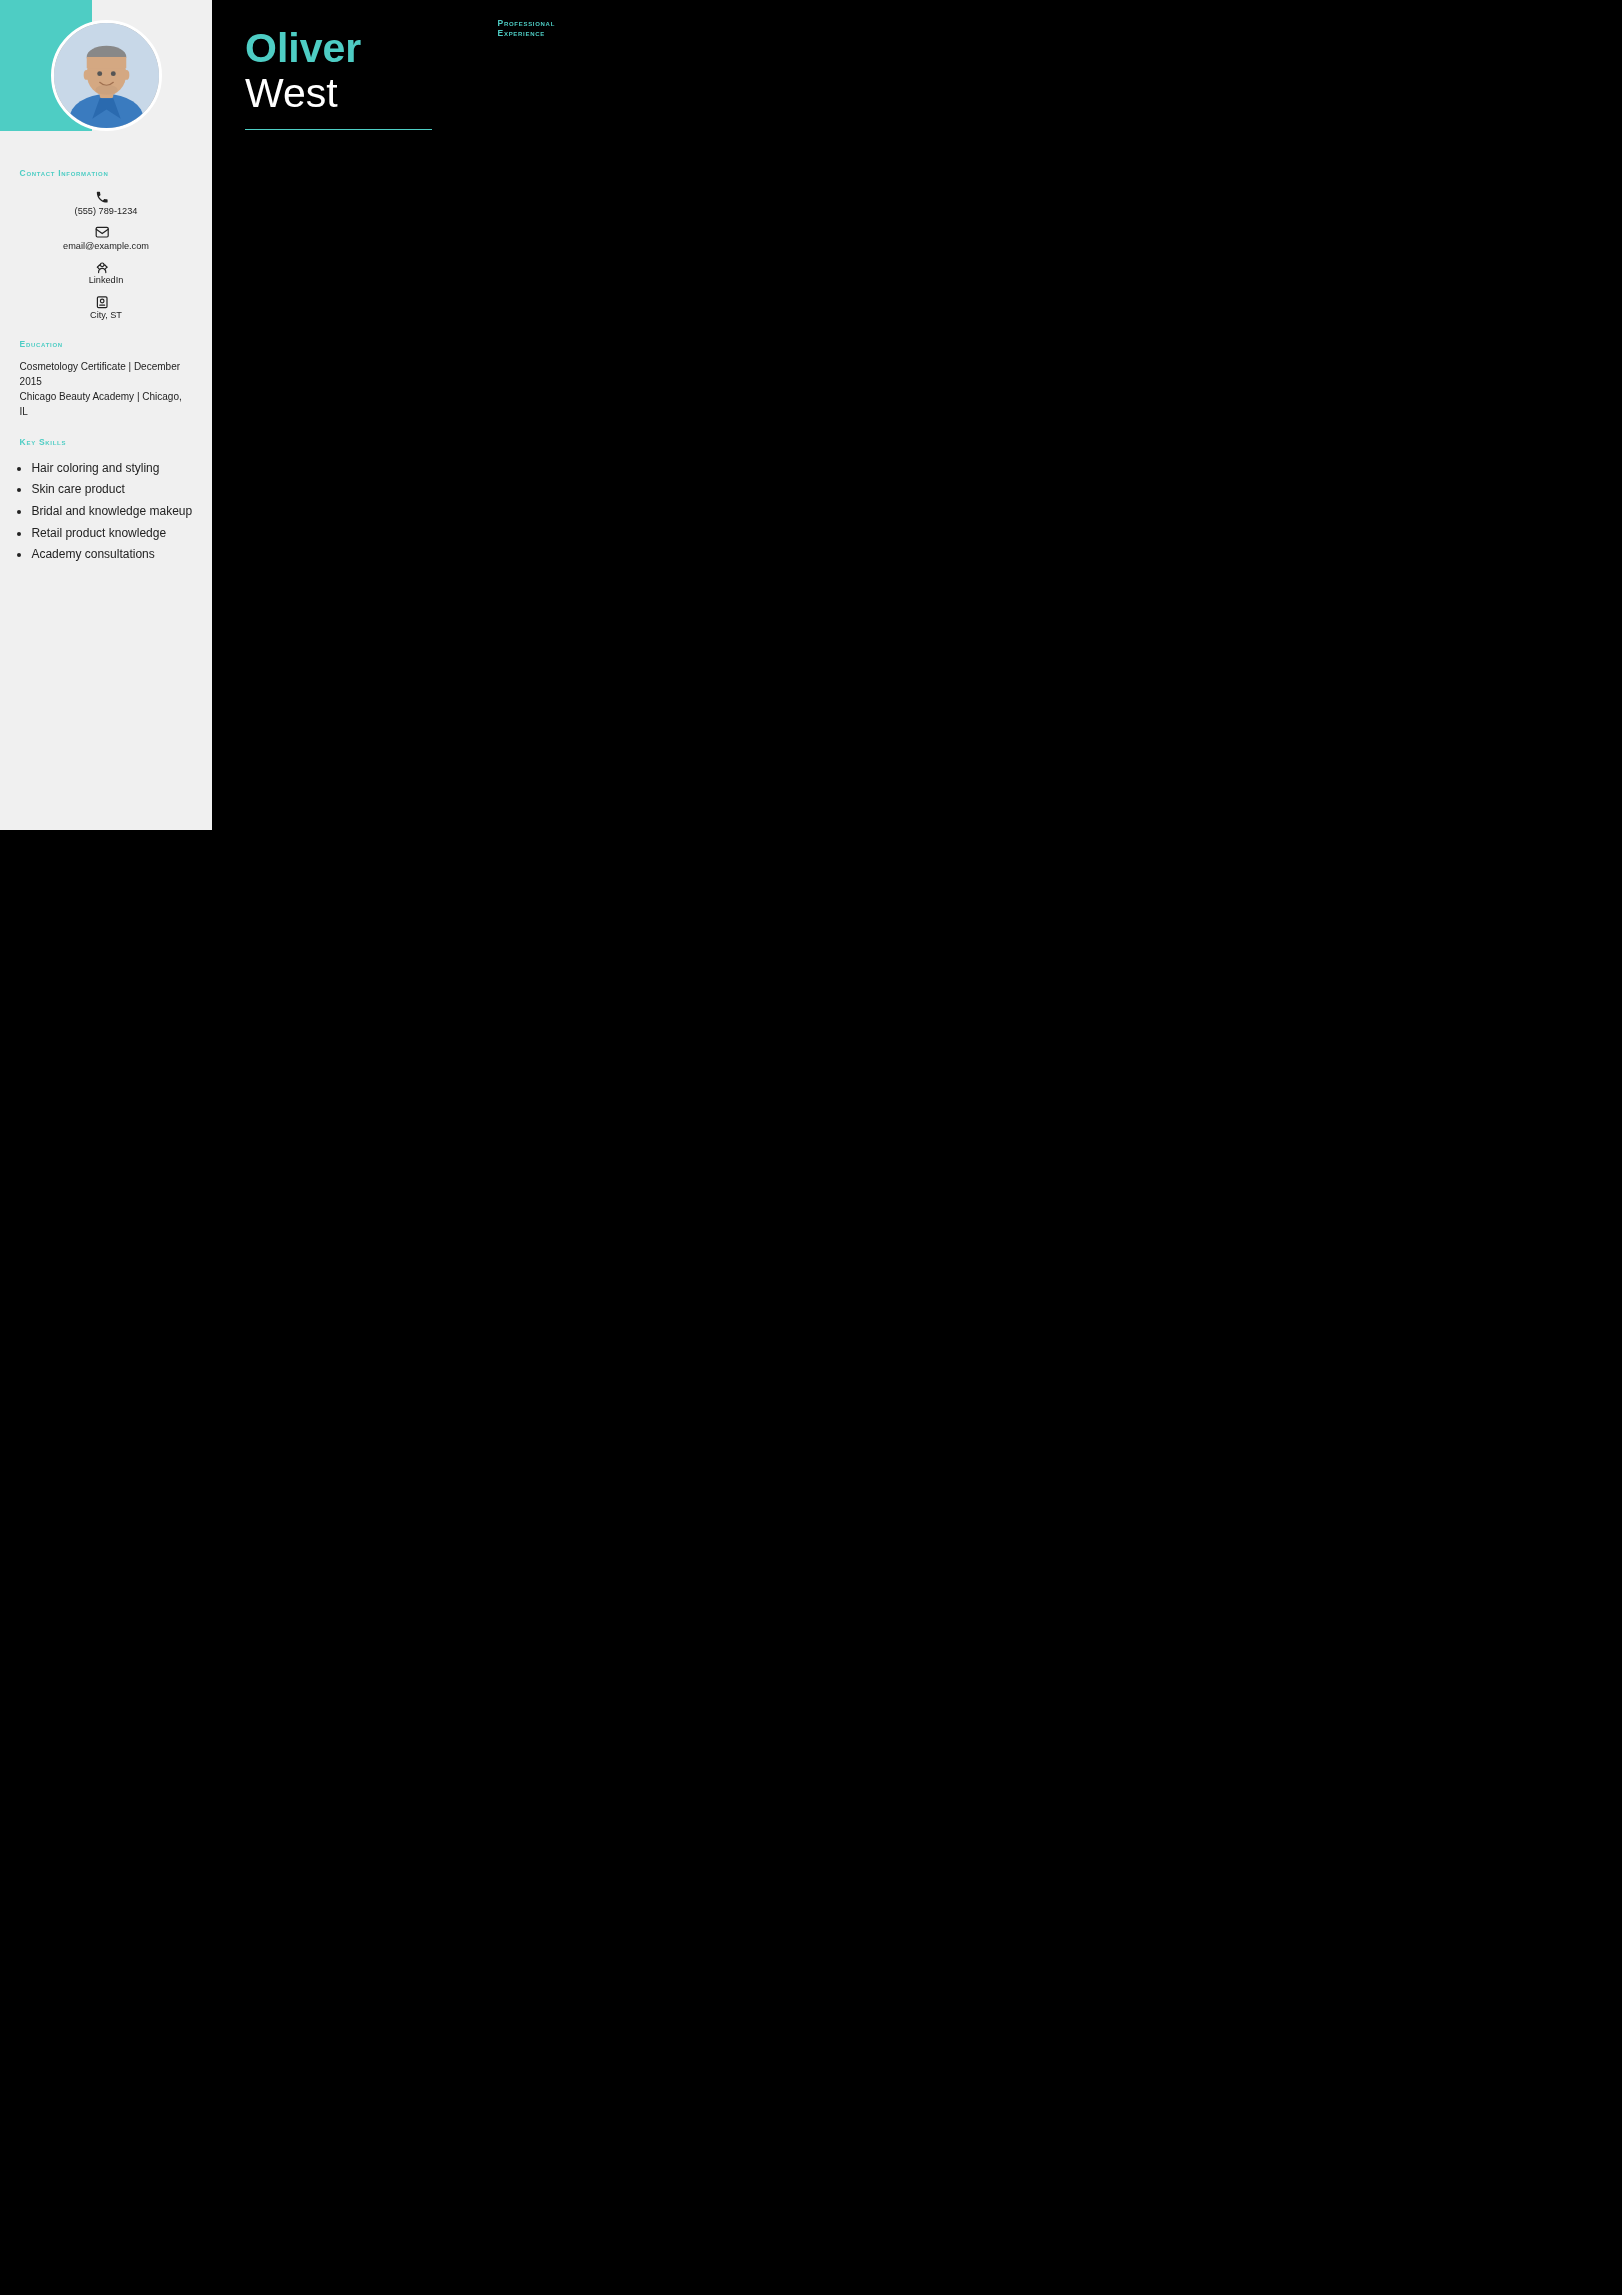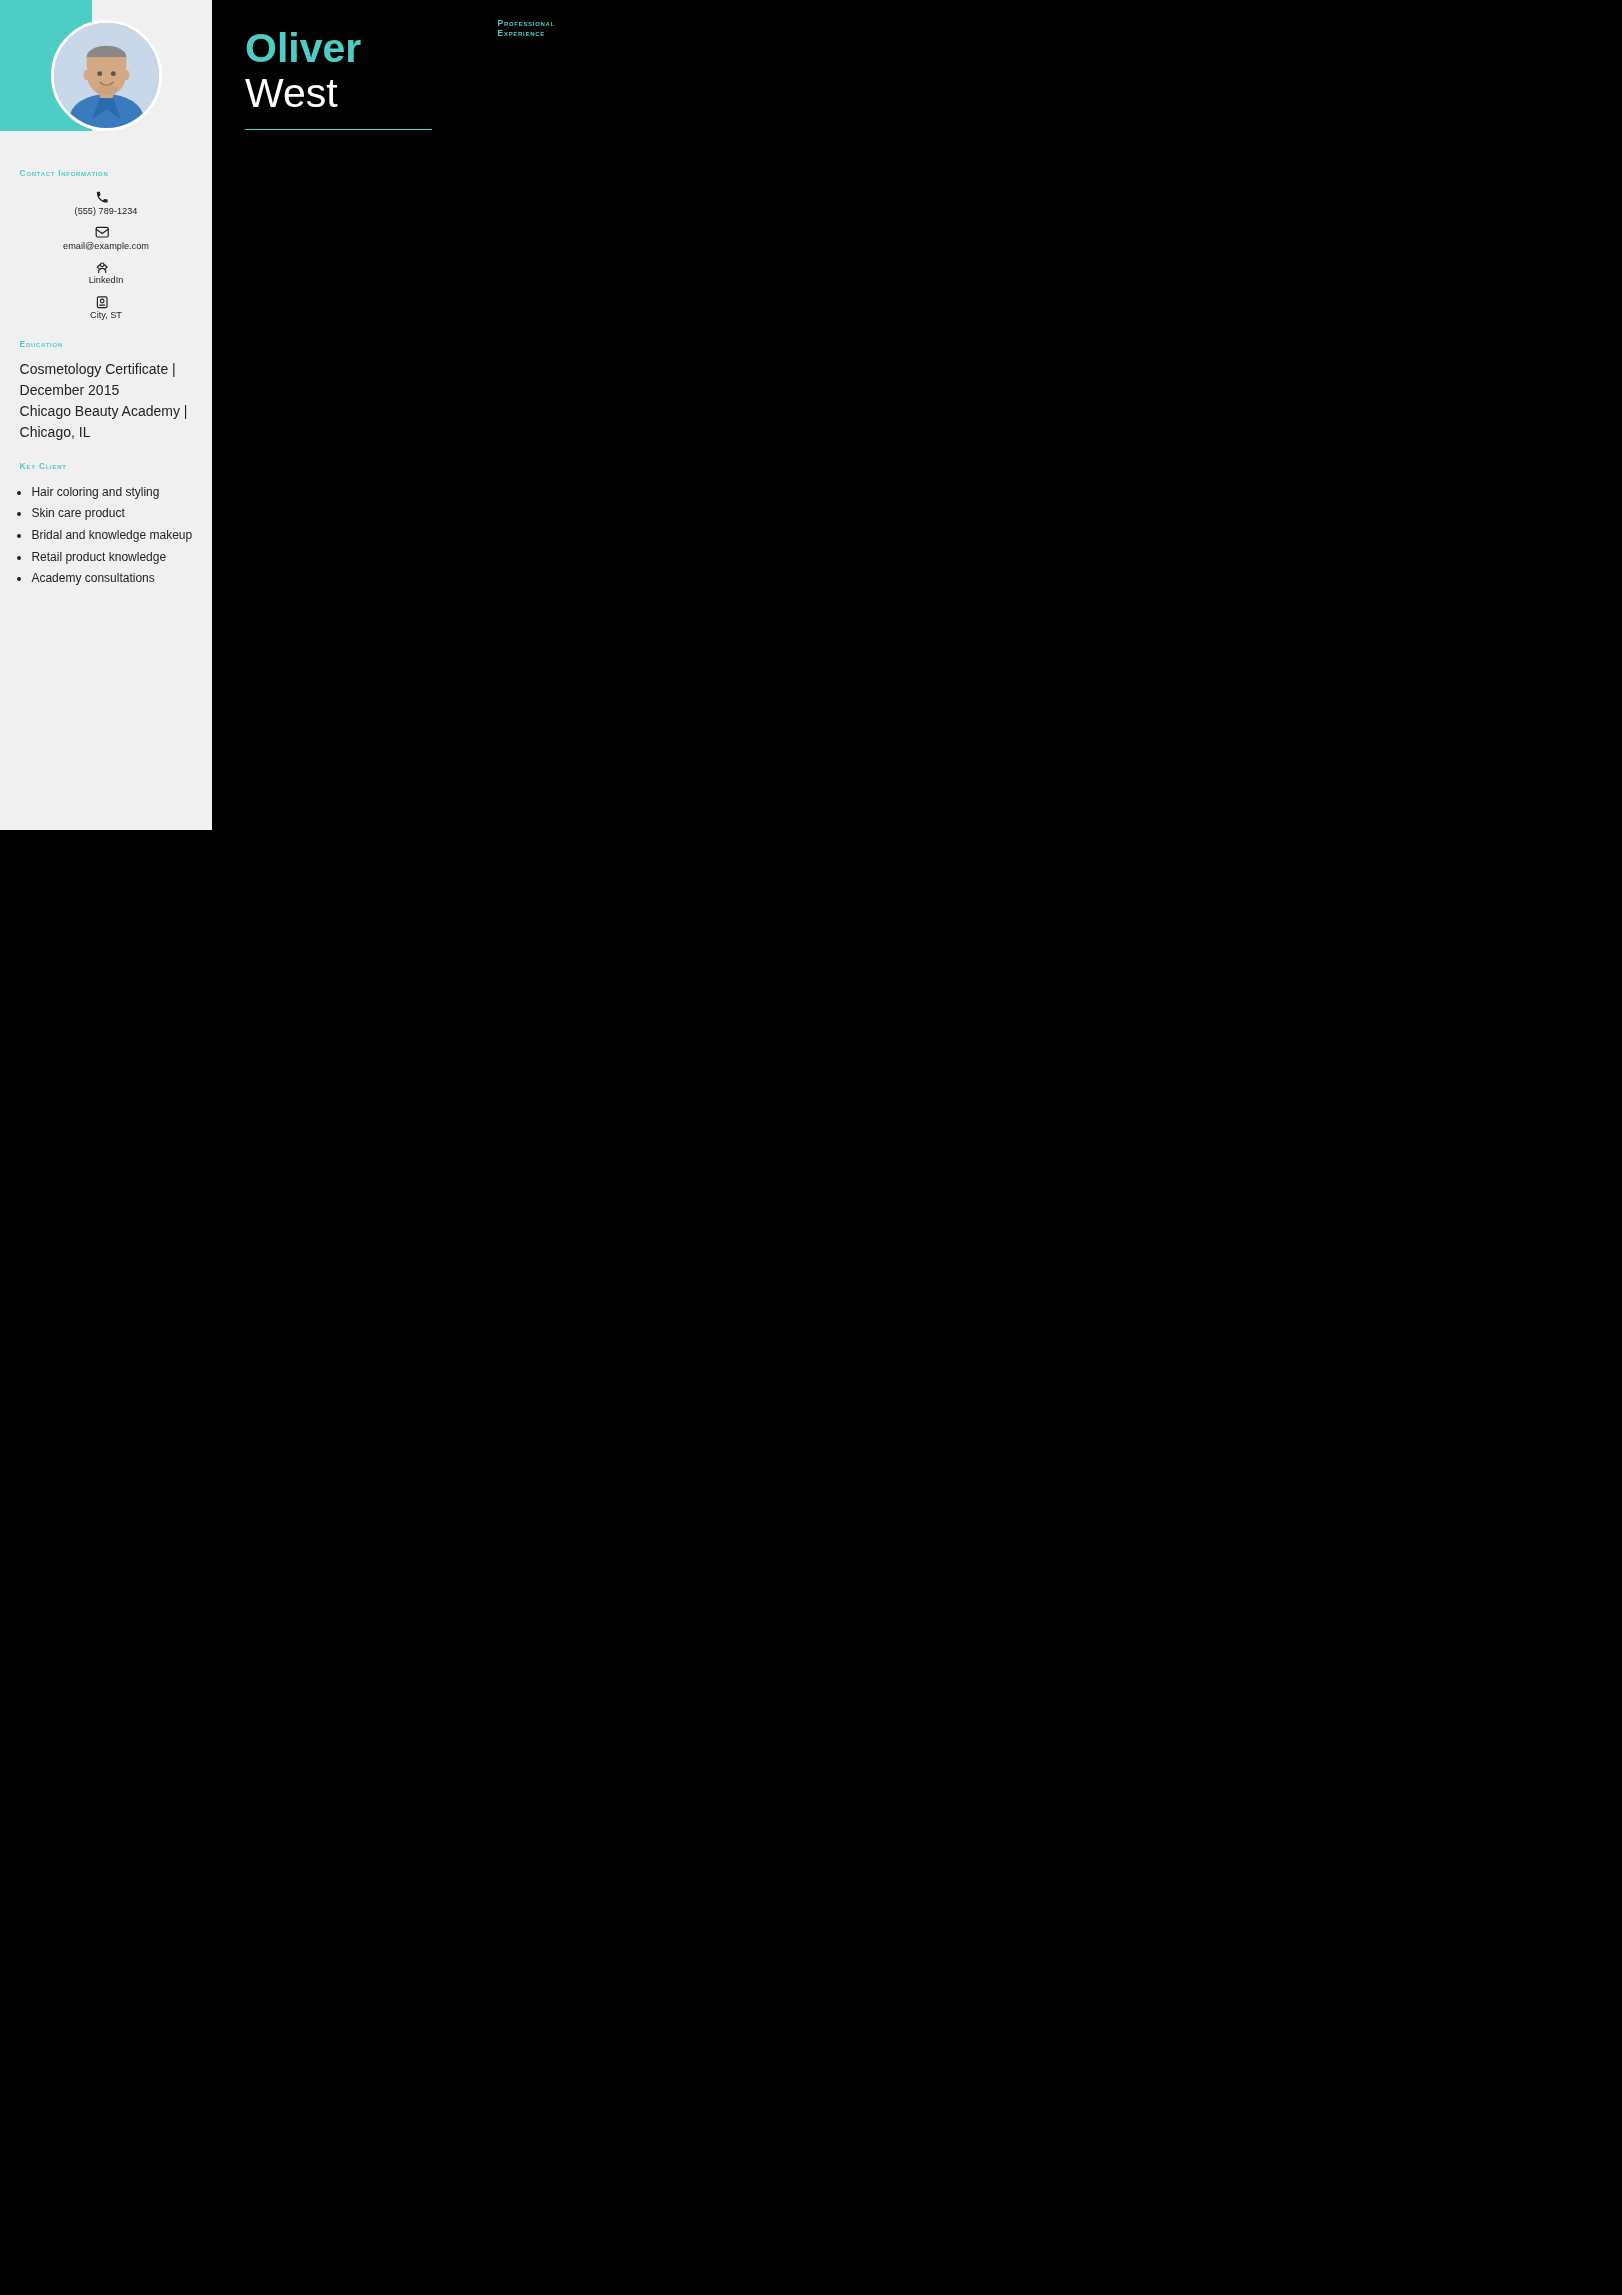--- a/index.html
+++ b/index.html
@@ -91,21 +91,21 @@
       align-items: center;
       justify-content: center;
     }
 
     .contact-icon svg {
       width: 14.4px;
       height: 14.4px;
     }
 
     .education-block {
-      font-size: 14px;
+      font-size: 10px;
       color: #222;
       line-height: 1.5;
     }
 
     .skills-list {
       list-style: disc;
       padding-left: 11.8px;
       font-size: 12px;
       color: #222;
       line-height: 1.8;
@@ -242,21 +242,21 @@
       </div>
       <span>City, ST</span>
     </div>
 
     <div class="section-title">Education</div>
     <div class="education-block">
       <div>Cosmetology Certificate | December 2015</div>
       <div>Chicago Beauty Academy | Chicago, IL</div>
     </div>
 
-    <div class="section-title">Key Client</div>
+    <div class="section-title">Key Skills</div>
     <ul class="skills-list">
       <li><span>Hair coloring and styling</span></li>
       <li><span>Skin care product</span></li>
       <li><span>Bridal and knowledge makeup</span></li>
       <li><span>Retail product knowledge</span></li>
       <li><span>Academy consultations</span></li>
     </ul>
 
   </div>
 </div>

